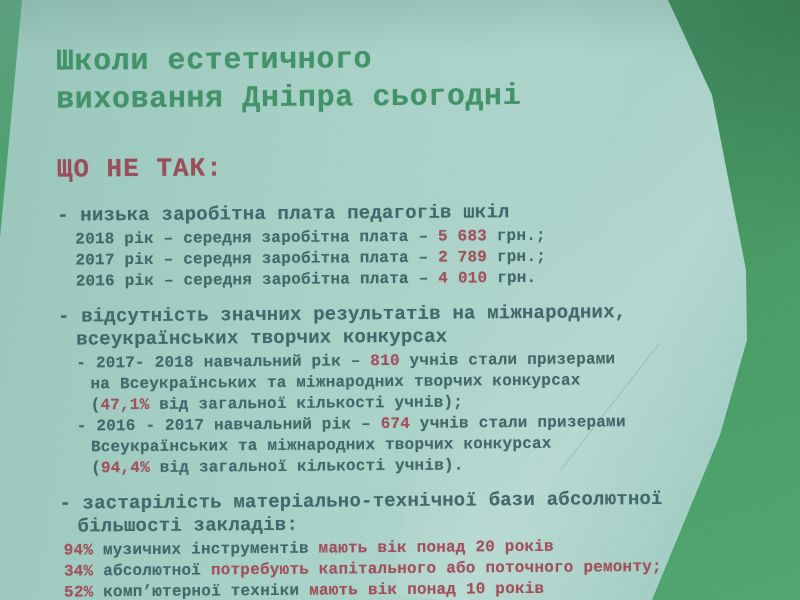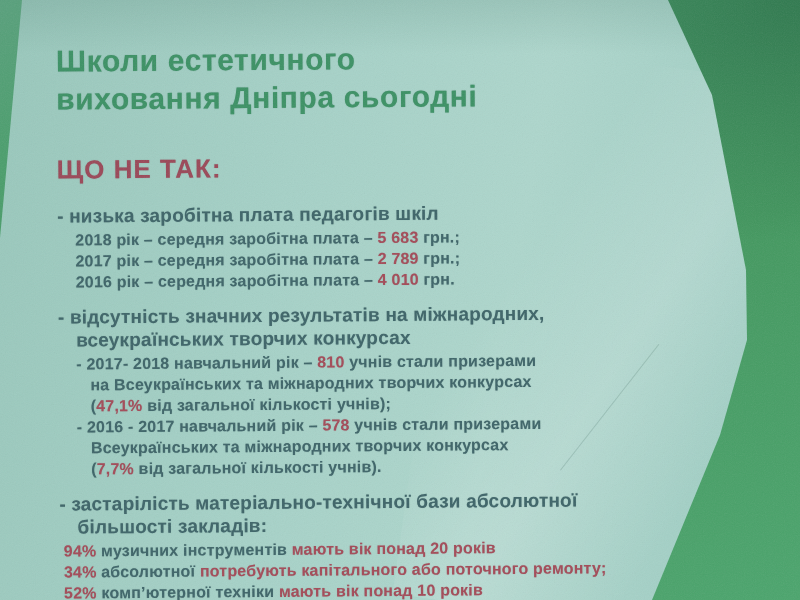--- a/index.html
+++ b/index.html
@@ -14,20 +14,21 @@
       linear-gradient(160deg, #58a07c 0%, #4a9e6c 18%, #43985f  55%, #4ba56d 100%);
   }
   
   .slide {
     position: absolute; left: 0; top: 0; width: 800px; height: 600px;
     clip-path: polygon(22px 0, 668px 0, 712px 95px, 746px 270px, 747px 340px, 720px 435px, 652px 600px, 0 600px, 0 238px);
     background:
       linear-gradient(180deg, rgba(70,120,105,0.18) 0%, rgba(70,120,105,0) 9%),
       linear-gradient(100deg, #98c7bb 0%, #a5d1c7 35%, #add6cc 62%, #9dccc2 100%);
     filter: drop-shadow(14px 6px 16px rgba(25,70,45,0.45));
+    font-family: Liberation Mono, monospace;
   }
   .slide-highlight {
     position: absolute; left: 430px; top: 60px; width: 340px; height: 560px;
     background: linear-gradient(115deg, rgba(255,255,255,0) 30%, rgba(255,255,255,0.16) 55%, rgba(255,255,255,0) 80%);
     transform: rotate(8deg); pointer-events: none;
   }
   .slide-crease {
     position: absolute; left: 560px; top: 470px; width: 160px; height: 1px;
     background: rgba(30,70,60,0.18);
     transform: rotate(-52deg); transform-origin: left top; pointer-events: none;
@@ -91,23 +92,23 @@
         <div class="subline"><span class="t">2017 рік – середня заробітна плата – </span><span class="r">2 789</span><span class="t"> грн.;</span></div>
         <div class="subline"><span class="t">2016 рік – середня заробітна плата – </span><span class="r">4 010</span><span class="t"> грн.</span></div>
       </div>
 
       <div class="bullet">
         <div class="lead">- відсутність значних результатів на міжнародних,</div>
         <div class="lead indent2">всеукраїнських творчих конкурсах</div>
         <div class="subline"><span class="t">- 2017- 2018 навчальний рік – </span><span class="r">810</span><span class="t"> учнів стали призерами</span></div>
         <div class="subline hang">на Всеукраїнських та міжнародних творчих конкурсах</div>
         <div class="subline hang"><span class="t">(</span><span class="r">47,1%</span><span class="t"> від загальної кількості учнів);</span></div>
-        <div class="subline"><span class="t">- 2016 - 2017 навчальний рік – </span><span class="r">578</span><span class="t"> учнів стали призерами</span></div>
+        <div class="subline"><span class="t">- 2016 - 2017 навчальний рік – </span><span class="r">674</span><span class="t"> учнів стали призерами</span></div>
         <div class="subline hang">Всеукраїнських та міжнародних творчих конкурсах</div>
-        <div class="subline hang"><span class="t">(</span><span class="r">7,7%</span><span class="t"> від загальної кількості учнів).</span></div>
+        <div class="subline hang"><span class="t">(</span><span class="r">94,4%</span><span class="t"> від загальної кількості учнів).</span></div>
       </div>
 
       <div class="bullet">
         <div class="lead">- застарілість матеріально-технічної бази абсолютної</div>
         <div class="lead indent2">більшості закладів:</div>
         <div class="subline stat"><span class="r">94%</span><span class="t"> музичних інструментів </span><span class="r">мають вік понад 20 років</span></div>
         <div class="subline stat"><span class="r">34%</span><span class="t"> абсолютної </span><span class="r">потребують капітального або поточного ремонту;</span></div>
         <div class="subline stat"><span class="r">52%</span><span class="t"> комп’ютерної техніки </span><span class="r">мають вік понад 10 років</span></div>
       </div>
 

